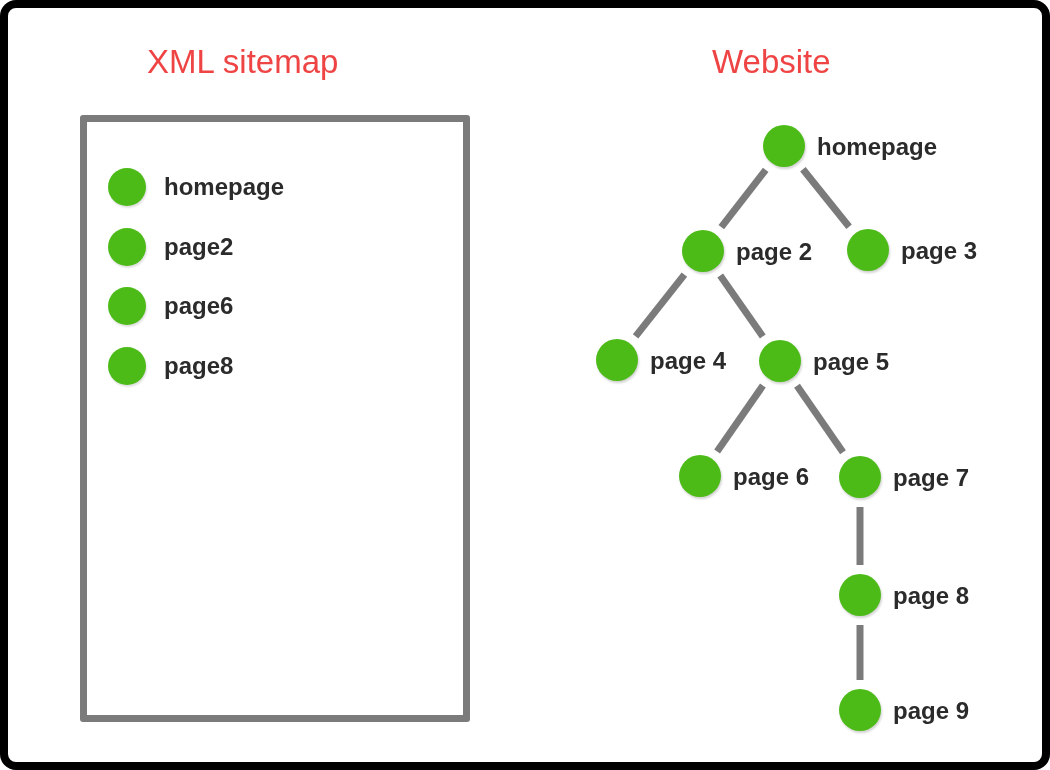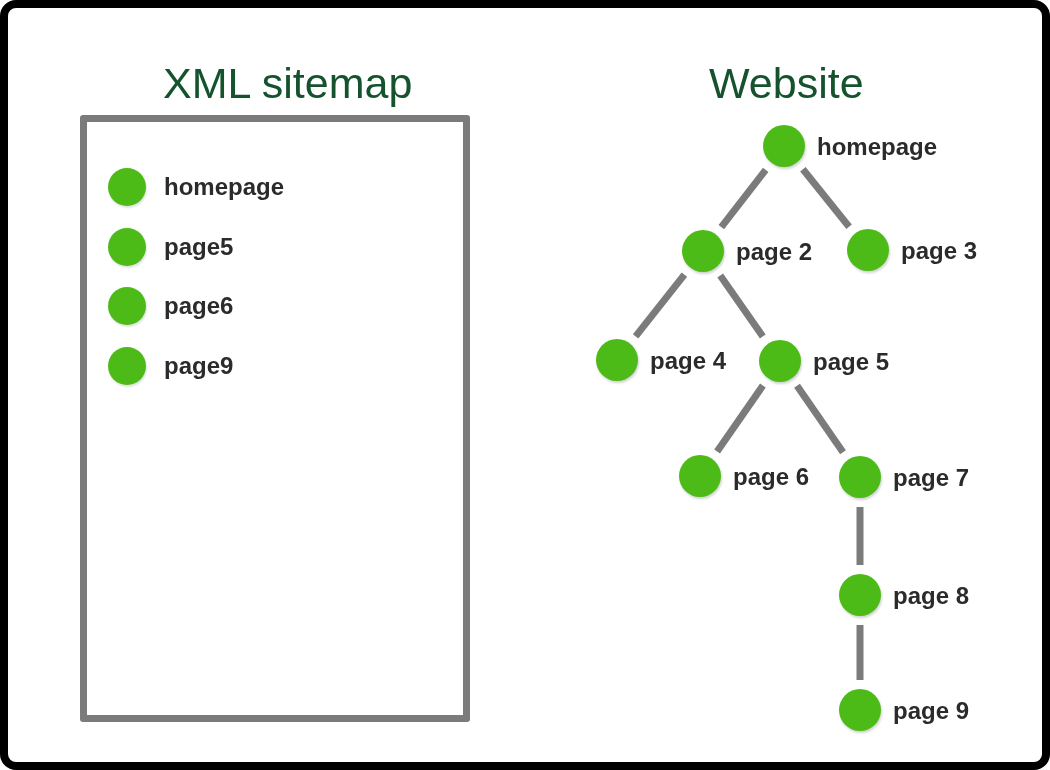--- a/index.html
+++ b/index.html
@@ -15,29 +15,29 @@
     position: absolute;
     inset: 0;
     box-sizing: border-box;
     border: 8px solid #000000;
     border-radius: 16px;
     pointer-events: none;
   }
   .title {
     position: absolute;
     top: 44px;
-    margin: 16px;
-    font-size: 43px;
+    margin: 0;
+    font-size: 33px;
     font-weight: 400;
-    color: #14532d;
+    color: #ef4444;
     line-height: 1.1;
     white-space: nowrap;
   }
   .title-left  { left: 147px; }
-  .title-right { left: 693px; }
+  .title-right { left: 712px; }
   .sitemap-box {
     position: absolute;
     left: 80px;
     top: 115px;
     width: 390px;
     height: 607px;
     box-sizing: border-box;
     border: 7px solid #7b7b7b;
     border-radius: 3px;
     background: #ffffff;
@@ -92,29 +92,29 @@
 
 <div class="sitemap-box"></div>
 
 <div class="sitemap-list">
     <div class="sitemap-row">
       <span class="dot" style="background: rgb(76, 187, 23);"></span>
       <span class="row-label">homepage</span>
     </div>
     <div class="sitemap-row">
       <span class="dot" style="background: rgb(76, 187, 23);"></span>
-      <span class="row-label">page5</span>
+      <span class="row-label">page2</span>
     </div>
     <div class="sitemap-row">
       <span class="dot" style="background: rgb(76, 187, 23);"></span>
       <span class="row-label">page6</span>
     </div>
     <div class="sitemap-row">
       <span class="dot" style="background: rgb(76, 187, 23);"></span>
-      <span class="row-label">page9</span>
+      <span class="row-label">page8</span>
     </div>
   </div>
 
 <svg class="tree" width="1050" height="770" viewBox="0 0 1050 770">
     <line x1="765.7" y1="169.8" x2="721.3" y2="227.2" stroke="#7b7b7b" stroke-width="7" class="tree-edge"></line>
     <line x1="802.9" y1="169.3" x2="849.1" y2="226.7" stroke="#7b7b7b" stroke-width="7" class="tree-edge"></line>
     <line x1="684.4" y1="274.6" x2="635.6" y2="336.4" stroke="#7b7b7b" stroke-width="7" class="tree-edge"></line>
     <line x1="720.2" y1="275.6" x2="762.8" y2="336.4" stroke="#7b7b7b" stroke-width="7" class="tree-edge"></line>
     <line x1="762.9" y1="385.6" x2="717.1" y2="451.4" stroke="#7b7b7b" stroke-width="7" class="tree-edge"></line>
     <line x1="797.0" y1="385.7" x2="843.0" y2="452.3" stroke="#7b7b7b" stroke-width="7" class="tree-edge"></line>

